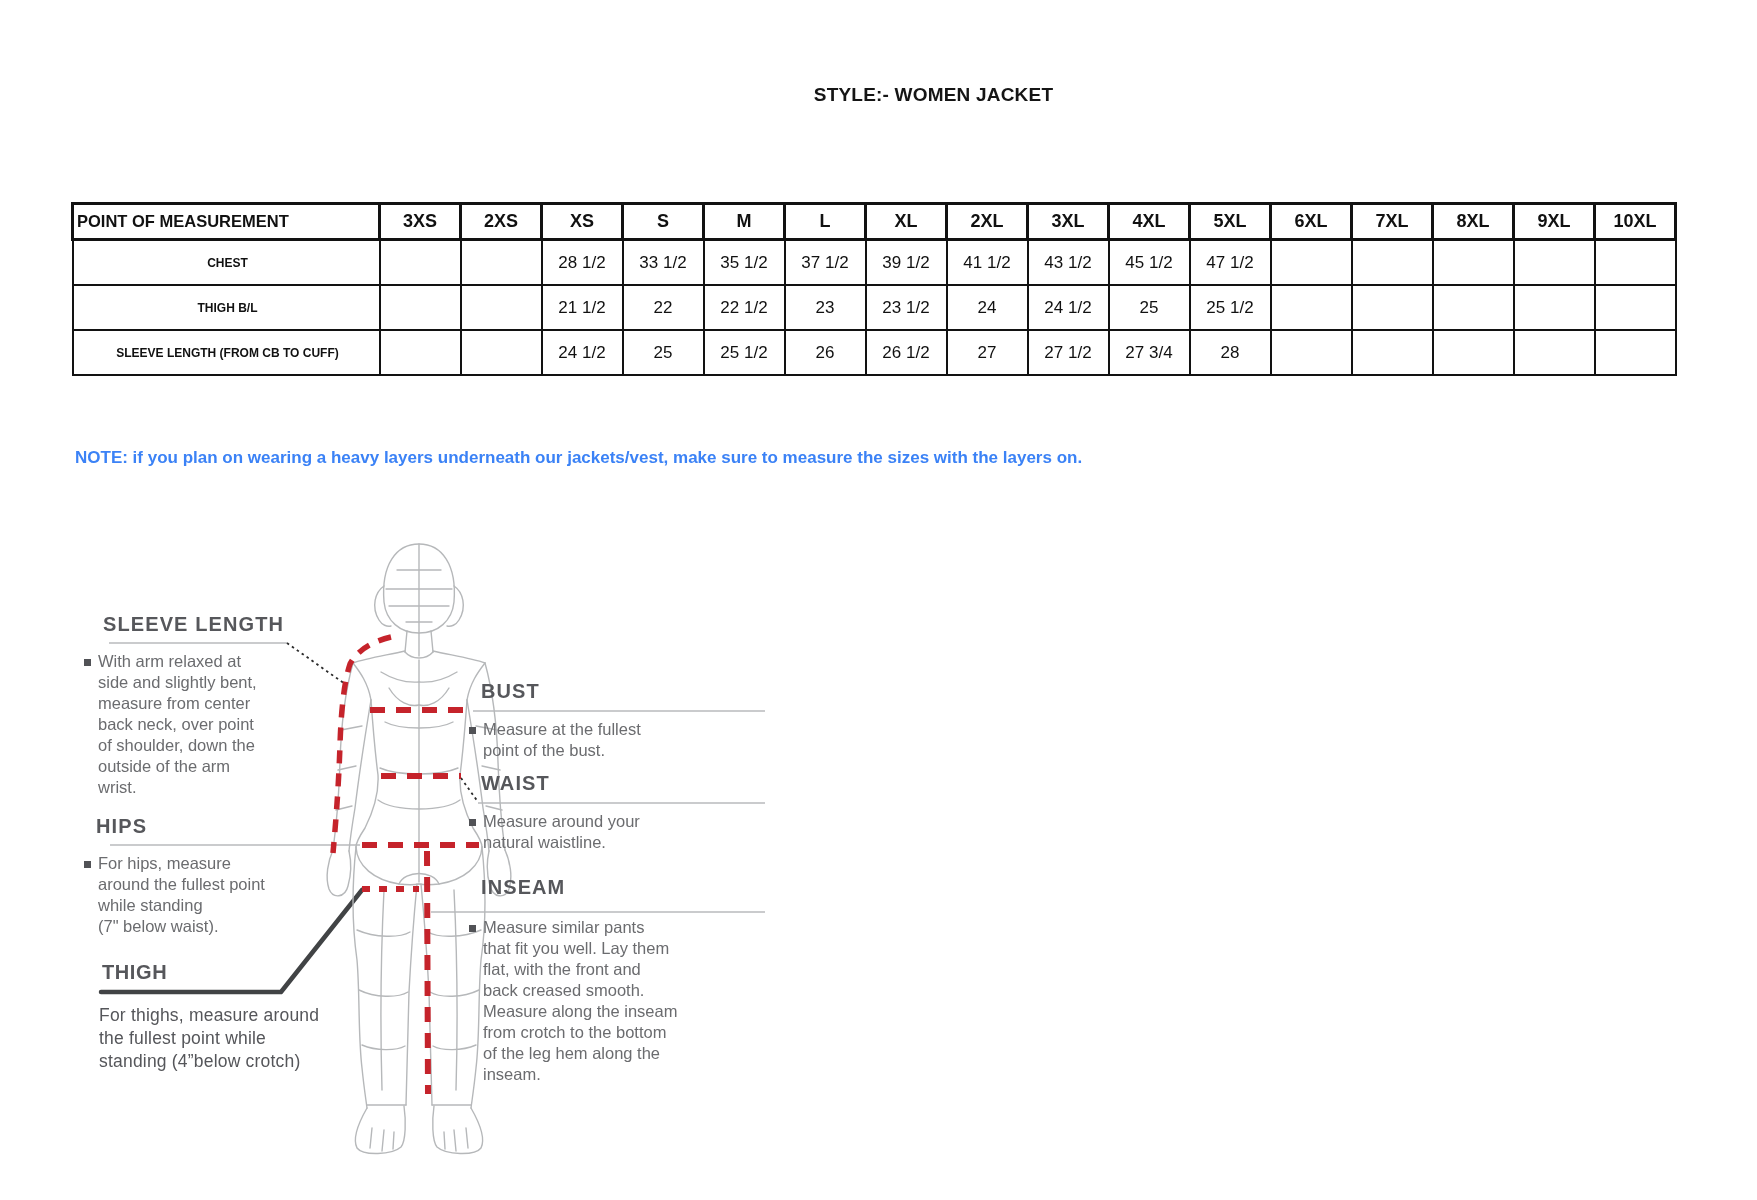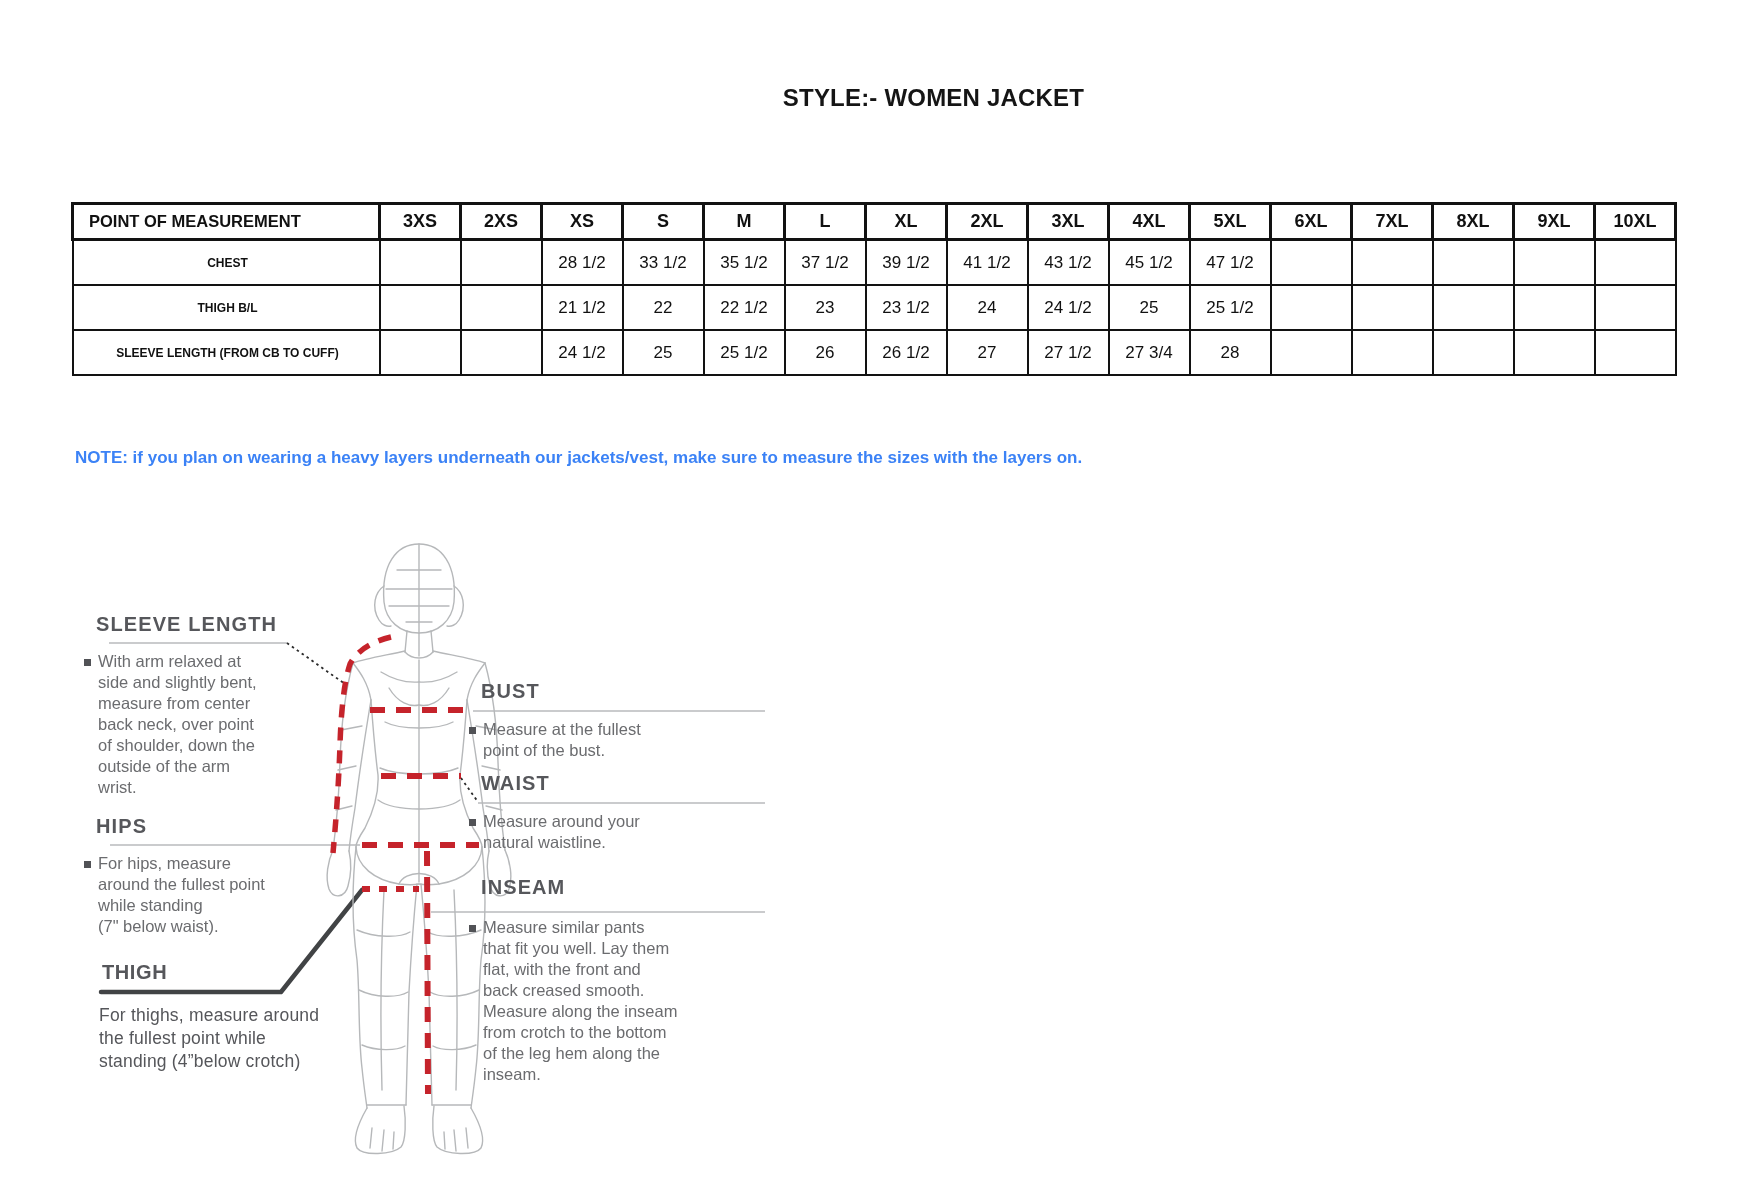--- a/index.html
+++ b/index.html
@@ -1,25 +1,25 @@
 <!DOCTYPE html>
 <html><head>
 <meta charset="utf-8">
 <style>
   html,body{margin:0;padding:0;background:#fff;}
   .page{position:relative;width:1757px;height:1200px;background:#ffffff;overflow:hidden;
         font-family:"Liberation Sans",sans-serif;color:#111;}
   .title{position:absolute;left:0;top:84px;width:1757px;text-align:center;padding-left:110px;
-         box-sizing:border-box;font-size:24px;font-weight:700;letter-spacing:.2px;color:#151515;}
+         box-sizing:border-box;font-size:19px;font-weight:700;letter-spacing:.2px;color:#151515;}
   table.size{position:absolute;left:71px;top:202px;border-collapse:collapse;table-layout:fixed;
          background:#fff;}
   table.size th,table.size td{overflow:hidden;white-space:nowrap;}
   table.size th{border:3px solid #121212;font-size:18px;font-weight:700;height:33px;
          text-align:center;padding:0;}
-  table.size th.c0{text-align:left;padding-left:15px;font-size:16.5px;}
+  table.size th.c0{text-align:left;padding-left:3px;font-size:16.5px;}
   table.size td{border:2px solid #121212;font-size:17px;font-weight:400;height:43px;
          text-align:center;vertical-align:middle;padding:0;}
   table.size td.lbl{text-align:center;padding-left:3px;font-weight:700;font-size:12px;}
   .note{position:absolute;left:75px;top:448px;font-size:17px;font-weight:700;color:#3b82f6;}
   svg.diagram{position:absolute;left:0;top:0;pointer-events:none;}
   .g-head{position:absolute;font-size:20px;font-weight:600;letter-spacing:1.1px;color:#56575b;}
   .g-body{position:absolute;font-size:16.5px;line-height:21px;color:#6b6c6f;}
   .g-body.alt{font-size:17.5px;line-height:23px;color:#55565a;letter-spacing:.2px;}
   .sq{position:absolute;width:7px;height:7px;background:#515256;}
 </style>
@@ -228,21 +228,21 @@
     <g fill="none" stroke="#c5232b">
       <path stroke-width="5.5" stroke-dasharray="13 10" d="M391,637 C370,642 356,652 350,664 C344,682 341,712 340,745 C339,775 337,810 333,853"></path>
       <line stroke-width="6" stroke-dasharray="15 11" x1="370" y1="710" x2="473" y2="710"></line>
       <line stroke-width="6" stroke-dasharray="15 11" x1="381" y1="776" x2="461" y2="776"></line>
       <line stroke-width="6" stroke-dasharray="15 11" x1="362" y1="845" x2="479" y2="845"></line>
       <line stroke-width="6" stroke-dasharray="8 9" x1="362" y1="889" x2="419" y2="889"></line>
       <line stroke-width="6" stroke-dasharray="15 11" x1="427" y1="851" x2="428" y2="1094"></line>
     </g>
   </svg>
 
-  <div class="g-head" style="left:96px;top:613px">SLEEVE LENGTH</div>
+  <div class="g-head" style="left:103px;top:613px">SLEEVE LENGTH</div>
   <span class="sq" style="left:84px;top:659px"></span>
   <div class="g-body" style="left:98px;top:651px">
     <div>With arm relaxed at</div>
     <div>side and slightly bent,</div>
     <div>measure from center</div>
     <div>back neck, over point</div>
     <div>of shoulder, down the</div>
     <div>outside of the arm</div>
     <div>wrist.</div>
   </div>

